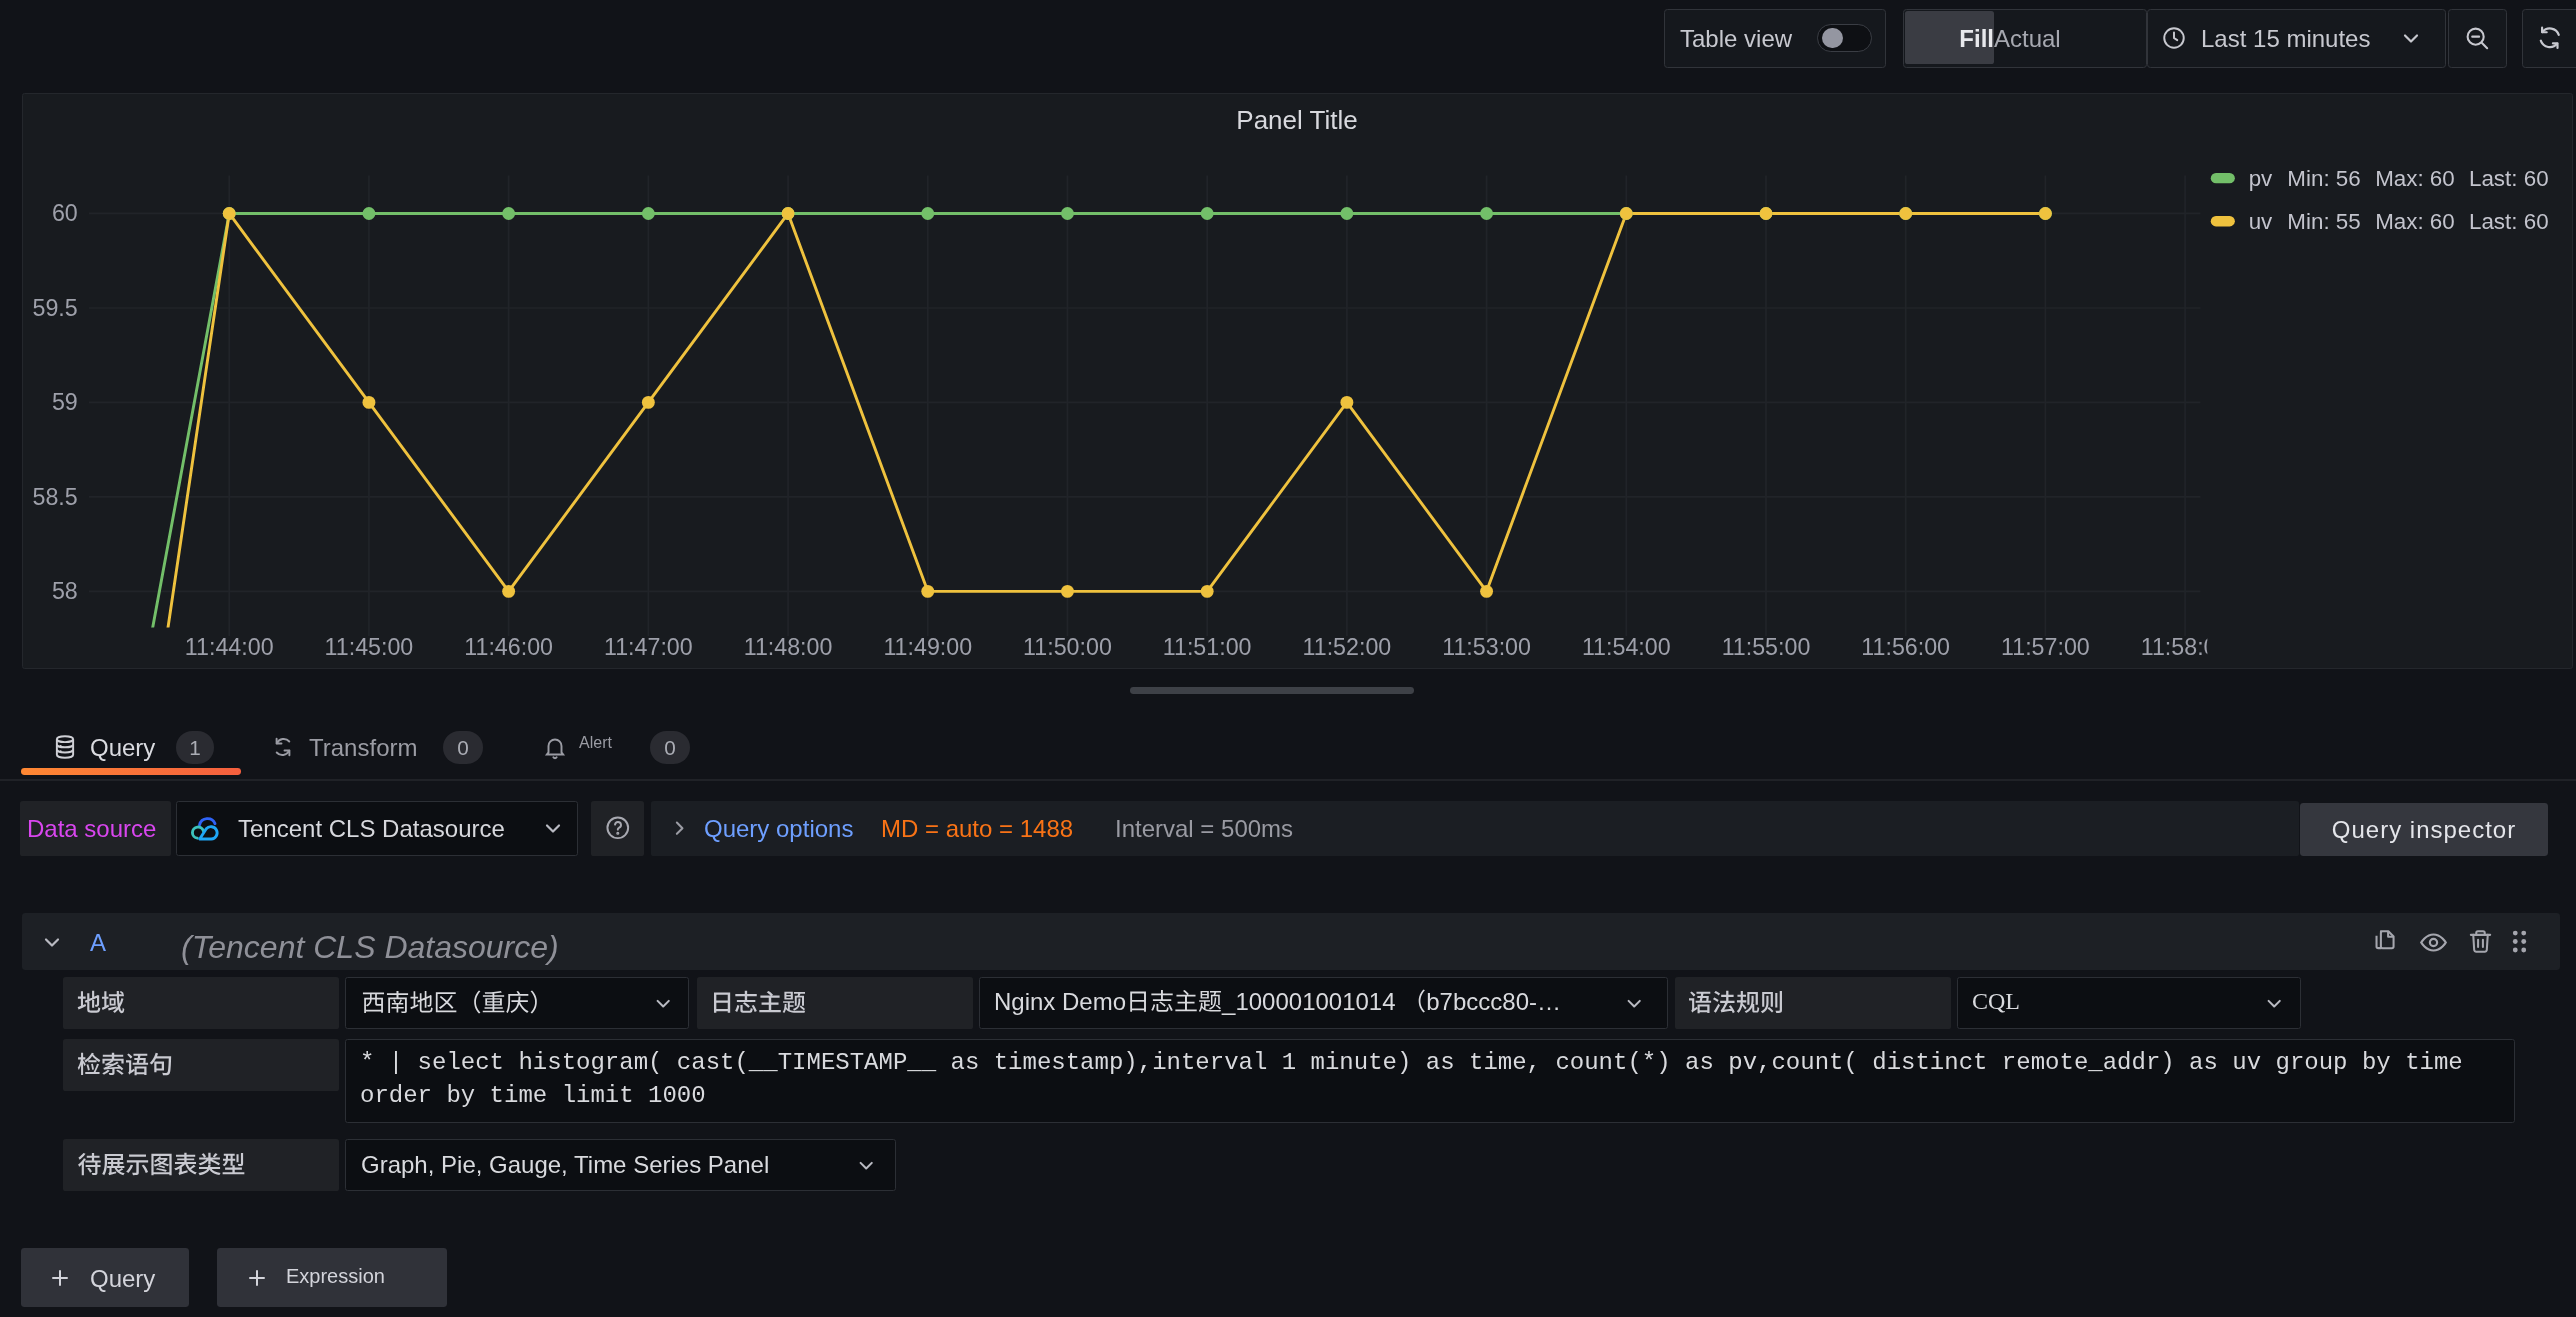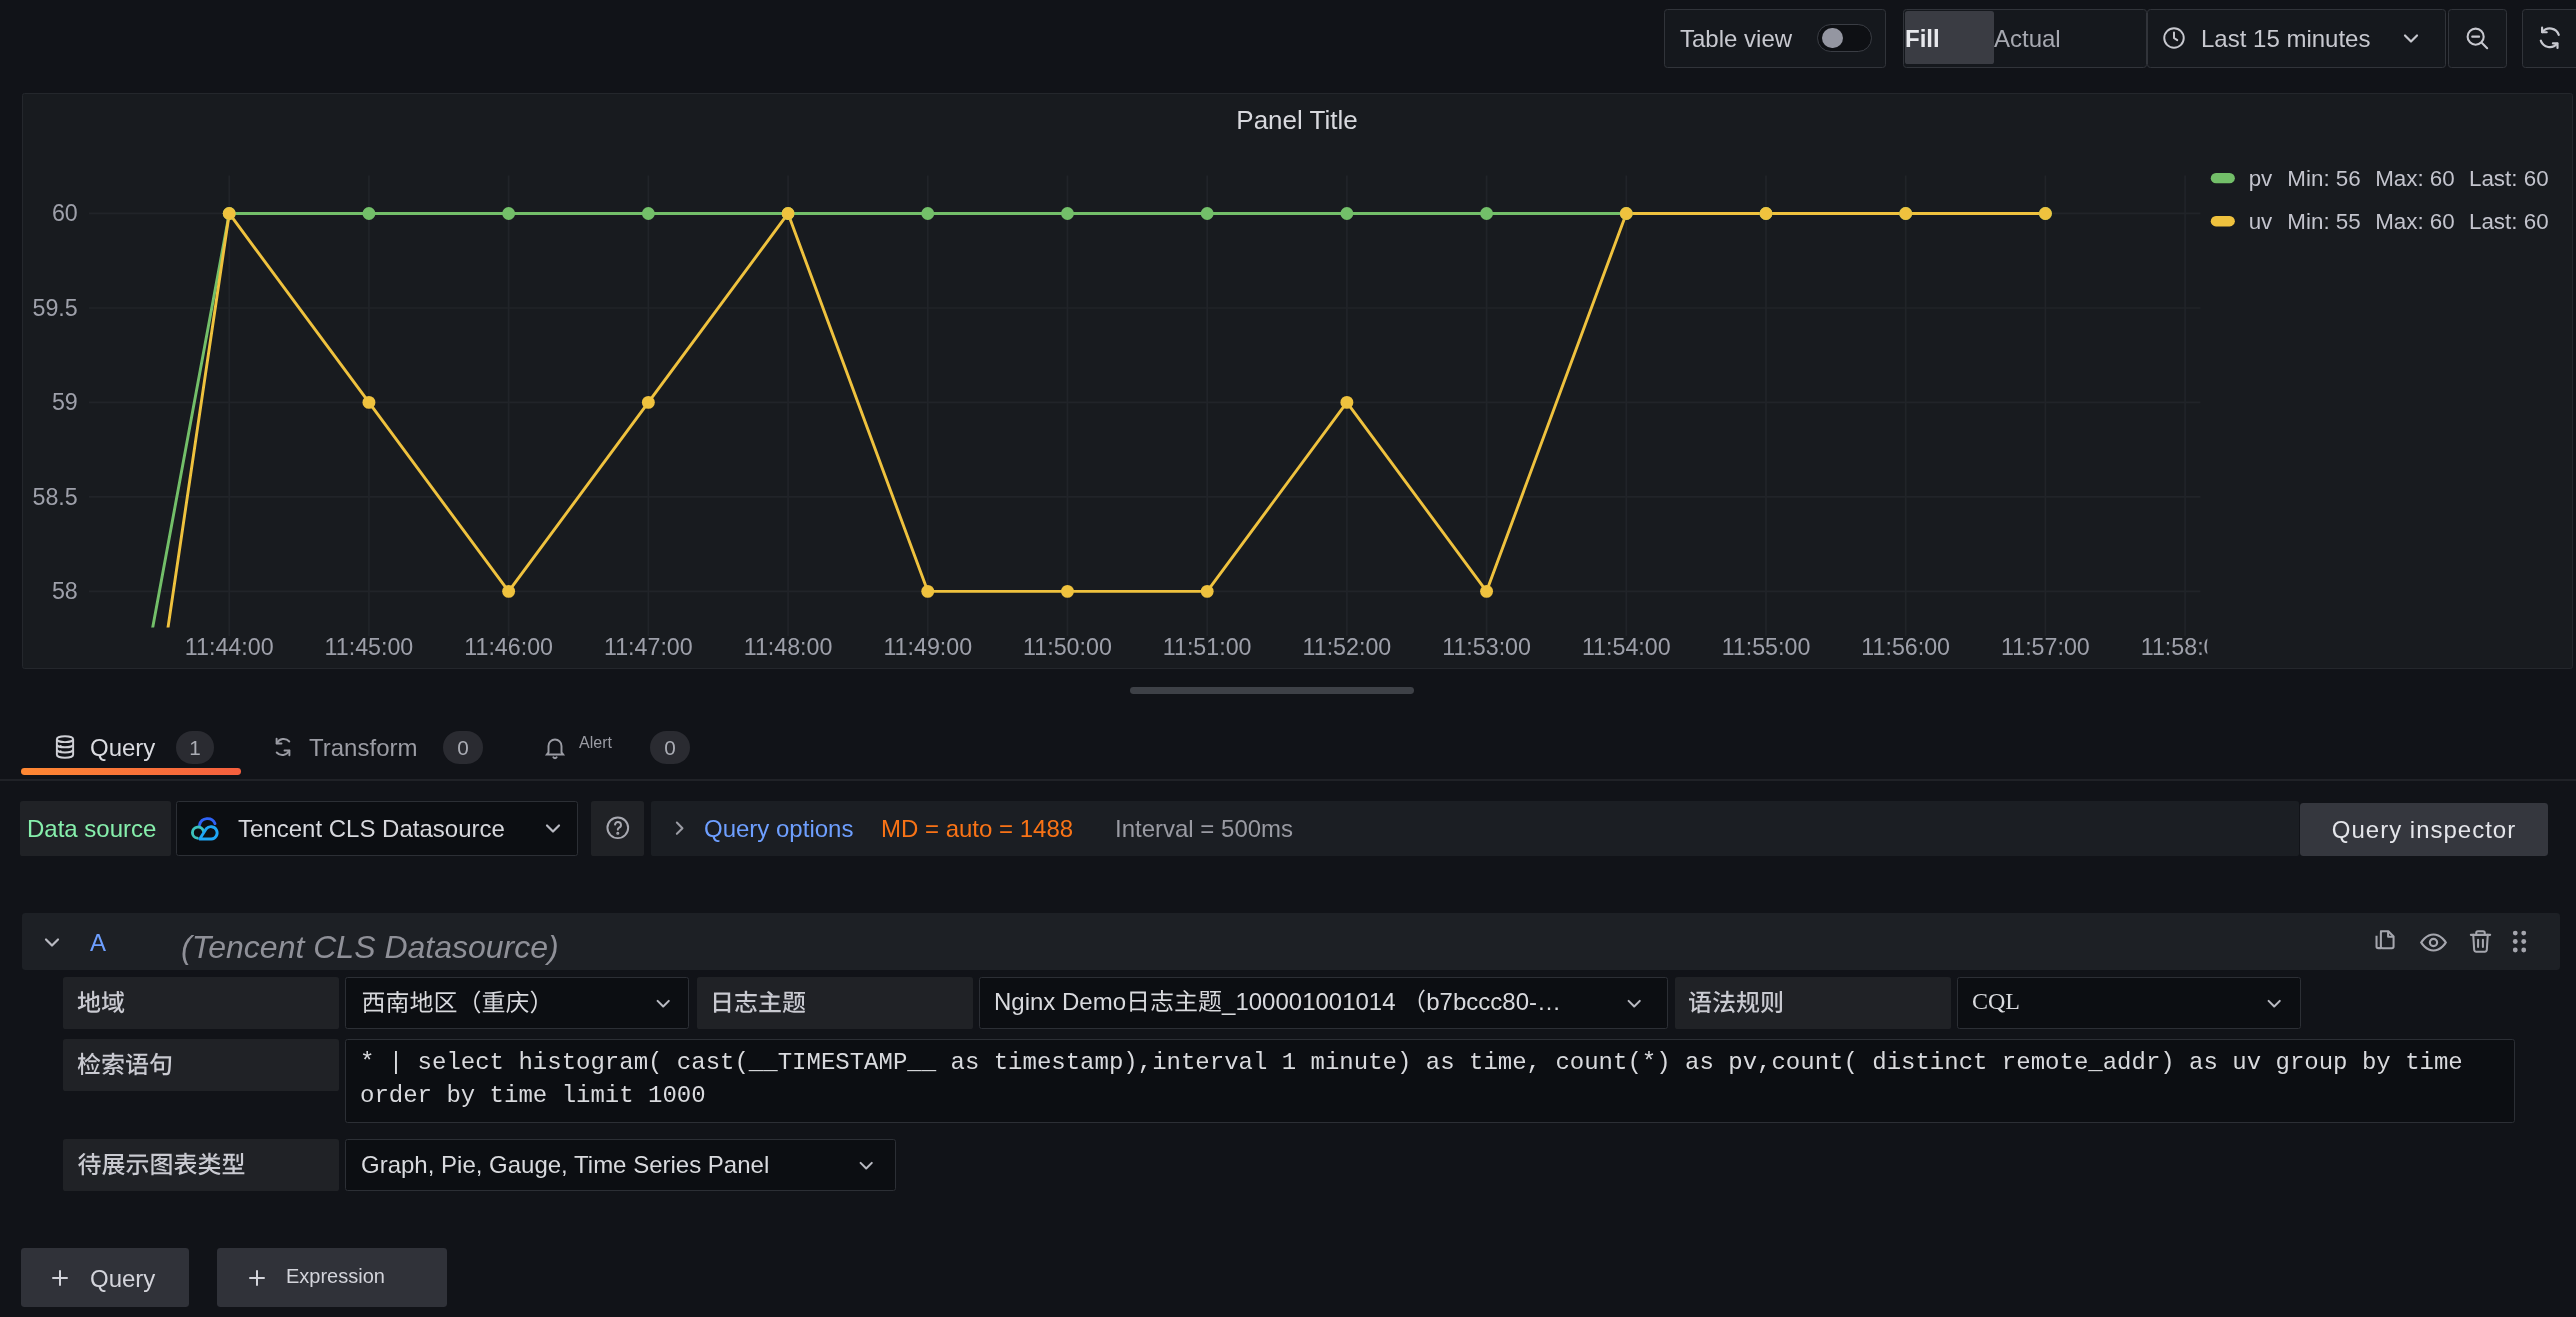--- a/index.html
+++ b/index.html
@@ -8,21 +8,21 @@
 .inp{position:absolute;background:#0c0e12;border:1.7px solid #2c2f35;border-radius:2.6px;height:52px}
 .ticon{position:absolute;display:flex;align-items:center;justify-content:center}
 
 </style></head><body>
 <div class="abs" style="left:1664px;top:8.6px;width:222px;height:59px;border:1.7px solid #31343a;border-radius:3.4px;background:#15181d"></div>
 <div class="abs" style="left:1680px;top:25px;font-size:24px;color:#c7c8cf">Table view</div>
 <div class="abs" style="left:1817px;top:24px;width:55px;height:27.6px;border-radius:13.8px;background:#0e1014;border:1.7px solid #3a3d44"></div>
 <div class="abs" style="left:1822px;top:27.6px;width:20.7px;height:20.7px;border-radius:50%;background:#9496a1"></div>
 <div class="abs" style="left:1903px;top:8.6px;width:244px;height:59px;border:1.7px solid #31343a;border-radius:3.4px;background:#15181d"></div>
 <div class="abs" style="left:1905px;top:11.2px;width:89px;height:53px;background:#3a3c43;border-radius:2.6px"></div>
-<div class="abs" style="left:1905px;top:25px;width:89px;text-align:left;font-size:24px;font-weight:700;color:#e8e9ed">Fill</div>
+<div class="abs" style="left:1905px;top:25px;width:89px;text-align:right;font-size:24px;font-weight:700;color:#e8e9ed">Fill</div>
 <div class="abs" style="left:1994px;top:25px;width:152px;font-size:24px;color:#a6a8b0">Actual</div>
 <div class="abs" style="left:2147px;top:8.6px;width:299px;height:59px;border:1.7px solid #31343a;border-radius:3.4px;background:#15181d"></div>
 <div class="ticon" style="left:2161px;top:25px;color:#c7c8cf">
     <svg width="26" height="26" viewBox="0 0 24 24" fill="none" stroke="currentColor" stroke-width="1.8" stroke-linecap="round">
       <circle cx="12" cy="12" r="9"></circle>
       <path d="M12 7v5l3 2"></path>
     </svg>
   </div>
 <div class="abs" style="left:2201px;top:25px;font-size:24px;color:#c7c8cf">Last 15 minutes</div>
 <svg style="position:absolute;left:2399px;top:26px" width="24" height="24" viewBox="0 0 24 24" fill="none" stroke="#c7c8cf" stroke-width="2.2" stroke-linecap="round" stroke-linejoin="round">
@@ -168,21 +168,21 @@
     <svg width="26" height="26" viewBox="0 0 24 24" fill="none" stroke="currentColor" stroke-width="1.8" stroke-linecap="round">
       <path d="M6 17v-6a6 6 0 1 1 12 0v6l1.5 2h-15z"></path>
       <path d="M10.5 21.5a1.8 1.8 0 0 0 3 0"></path>
     </svg>
   </div>
 <div class="abs" style="left:579px;top:734px;font-size:16px;color:#9b9ca4">Alert</div>
 <div class="abs" style="left:650px;top:731px;width:40px;height:33px;border-radius:16.4px;background:#2a2b31;color:#abadb5;font-size:20.7px;display:flex;align-items:center;justify-content:center">0</div>
 <div class="abs" style="left:20.7px;top:768px;width:220px;height:6.9px;border-radius:3.4px;background:linear-gradient(90deg,#FF8833,#F55F3E)"></div>
 <div class="abs" style="left:0;top:779px;width:2576px;height:1.7px;background:#202227"></div>
 <div class="lbl" style="left:20px;top:801px;width:151px;height:55px"></div>
-<div class="abs" style="left:27px;top:815px;font-size:24px;font-weight:500;color:#86efac">Data source</div>
+<div class="abs" style="left:27px;top:815px;font-size:24px;font-weight:500;color:#d946ef">Data source</div>
 <div class="inp" style="left:176px;top:801px;width:402px;height:55px"></div>
 <div class="ticon" style="left:191px;top:814px">
     <svg width="29" height="28" viewBox="0 0 34 33" fill="none">
 <path d="M10 12.8a9.6 9.6 0 0 1 18.2-1.4" stroke="#2f63f7" stroke-width="3.4" stroke-linecap="round"></path>
 <path d="M14.6 20.3a6.6 6.6 0 1 0-7.2 8.2" stroke="#3cc3bd" stroke-width="3.4" stroke-linecap="round"></path>
 <path d="M10.2 29.5h13.6a7.3 7.3 0 1 0-5.9-12.1z" stroke="#1fa6f5" stroke-width="3.4" stroke-linejoin="round" stroke-linecap="round"></path>
 </svg>
   </div>
 <div class="abs" style="left:238px;top:815px;font-size:24px;color:#d7d8dd">Tencent CLS Datasource</div>
 <svg style="position:absolute;left:541px;top:816px" width="24" height="24" viewBox="0 0 24 24" fill="none" stroke="#b9bac2" stroke-width="2.2" stroke-linecap="round" stroke-linejoin="round">

